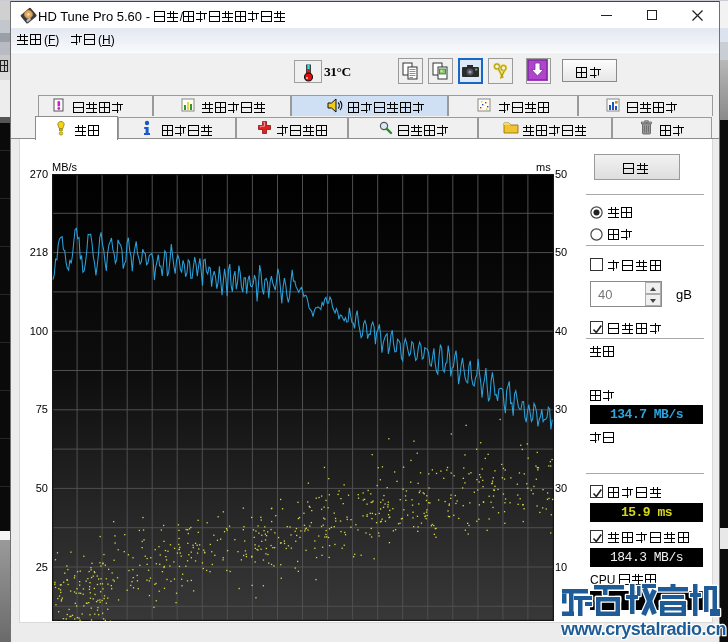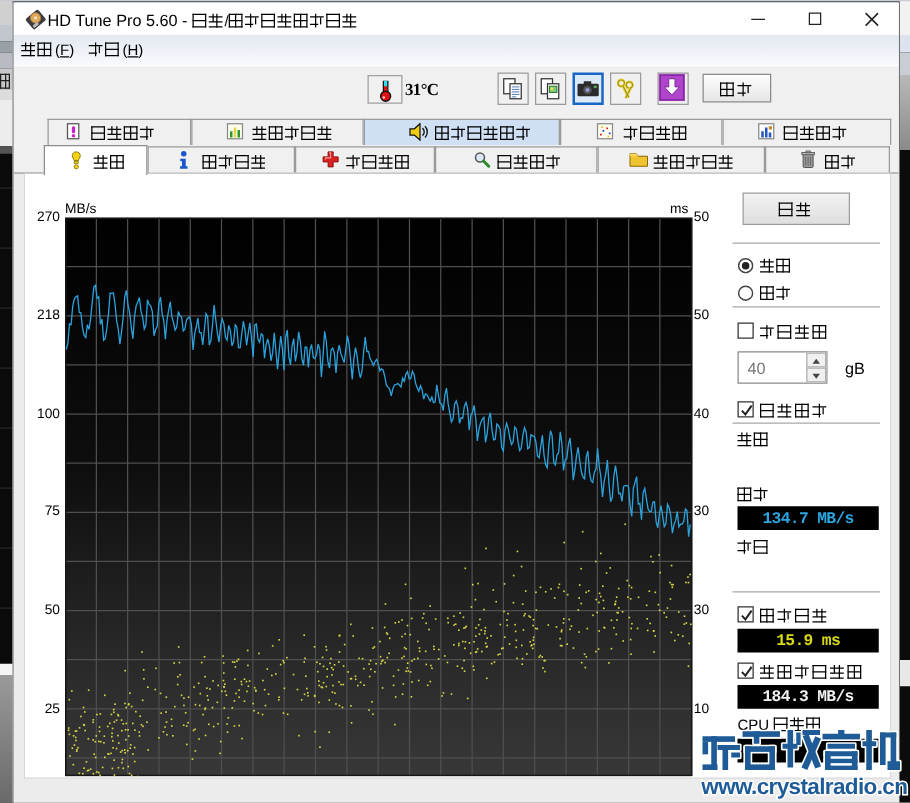--- a/index.html
+++ b/index.html
@@ -965,21 +965,21 @@
 <div class="sep" style="left:575px;top:471px;width:118px"></div>
 <div class="cbx" style="left:579px;top:483px"><svg width="13" height="13" viewBox="0 0 13 13">
         <path d="M2.5 6.5l2.8 3 5-7" fill="none" stroke="#222" stroke-width="1.6"></path>
       </svg></div>
 <div class="lbl" style="left:597px;top:484px"><i class="k kc" style="width:11px;height:11px;margin-right:3px"></i><i class="k kd" style="width:11px;height:11px;margin-right:3px"></i><i class="k ka" style="width:11px;height:11px;margin-right:3px"></i><i class="k kb" style="width:11px;height:11px;margin-right:3px"></i></div>
 <div class="abs" style="left:579px;top:501px;width:113px;height:19px;background:#000;font-family:'Liberation Mono',monospace;font-weight:bold;font-size:13px;color:#d8d818;text-align:center;line-height:19px;letter-spacing:-0.5px">15.9 ms</div>
 <div class="cbx" style="left:579px;top:528px"><svg width="13" height="13" viewBox="0 0 13 13">
         <path d="M2.5 6.5l2.8 3 5-7" fill="none" stroke="#222" stroke-width="1.6"></path>
       </svg></div>
 <div class="lbl" style="left:597px;top:529px"><i class="k kb" style="width:11px;height:11px;margin-right:3px"></i><i class="k kc" style="width:11px;height:11px;margin-right:3px"></i><i class="k kd" style="width:11px;height:11px;margin-right:3px"></i><i class="k ka" style="width:11px;height:11px;margin-right:3px"></i><i class="k kb" style="width:11px;height:11px;margin-right:3px"></i><i class="k kc" style="width:11px;height:11px;margin-right:3px"></i></div>
-<div class="abs" style="left:579px;top:546px;width:113px;height:19px;background:#000;font-family:'Liberation Mono',monospace;font-weight:bold;font-size:13px;color:#f0f0f0;text-align:center;line-height:19px;letter-spacing:-0.5px">184.3 MB/s</div>
+<div class="abs" style="left:579px;top:546px;width:113px;height:19px;background:#000;font-family:'Liberation Mono',monospace;font-weight:normal;font-size:13px;color:#f0f0f0;text-align:center;line-height:19px;letter-spacing:-0.5px">184.3 MB/s</div>
 <div class="lbl" style="left:579px;top:571px">CPU <i class="k ka" style="width:11px;height:11px;margin-right:2px"></i><i class="k kb" style="width:11px;height:11px;margin-right:2px"></i><i class="k kc" style="width:11px;height:11px;margin-right:2px"></i></div>
 <div class="abs" style="left:579px;top:589px;width:113px;height:19px;background:#000"></div>
 </div>
 <svg class="abs" style="left:561px;top:582px;z-index:10" width="167" height="38" viewBox="0 0 167 38">
 <style>.h .wmstroke{stroke:#fff;stroke-width:7.5}.f .wmstroke{stroke:#1f5c97;stroke-width:5}</style>
 <g class="h" transform="translate(1,2)" fill="#fff" stroke="#fff" stroke-width="2.6" stroke-linejoin="round">
       <rect x="0" y="5" width="26" height="4.5"></rect>
       <rect x="7" y="5" width="4.5" height="27"></rect>
       <rect x="0" y="27.5" width="12" height="4.5"></rect>
       <rect x="0" y="9.5" width="4.5" height="10"></rect>

